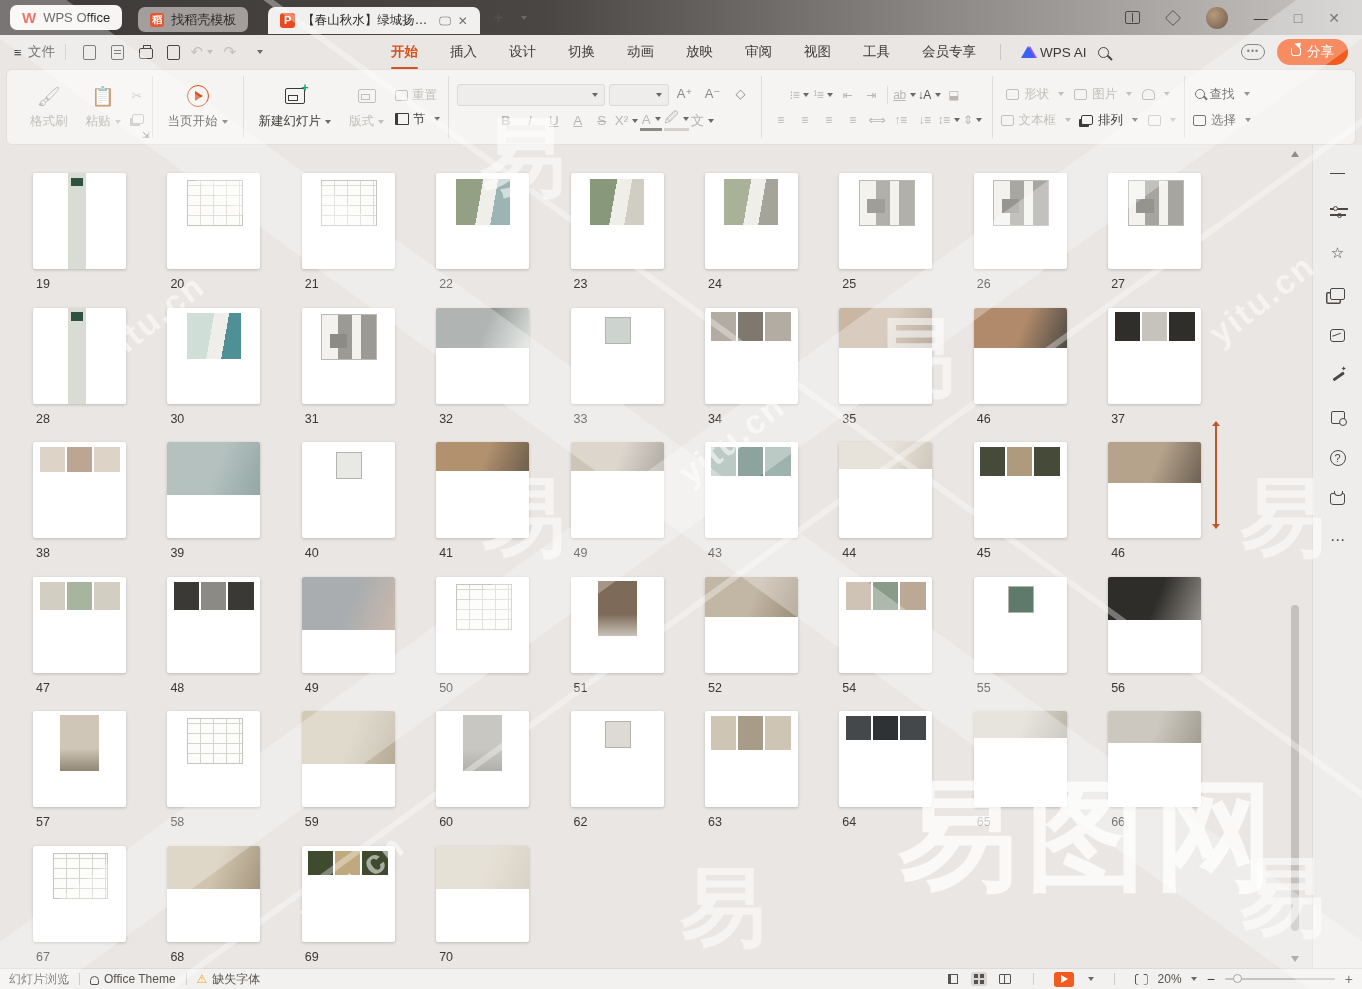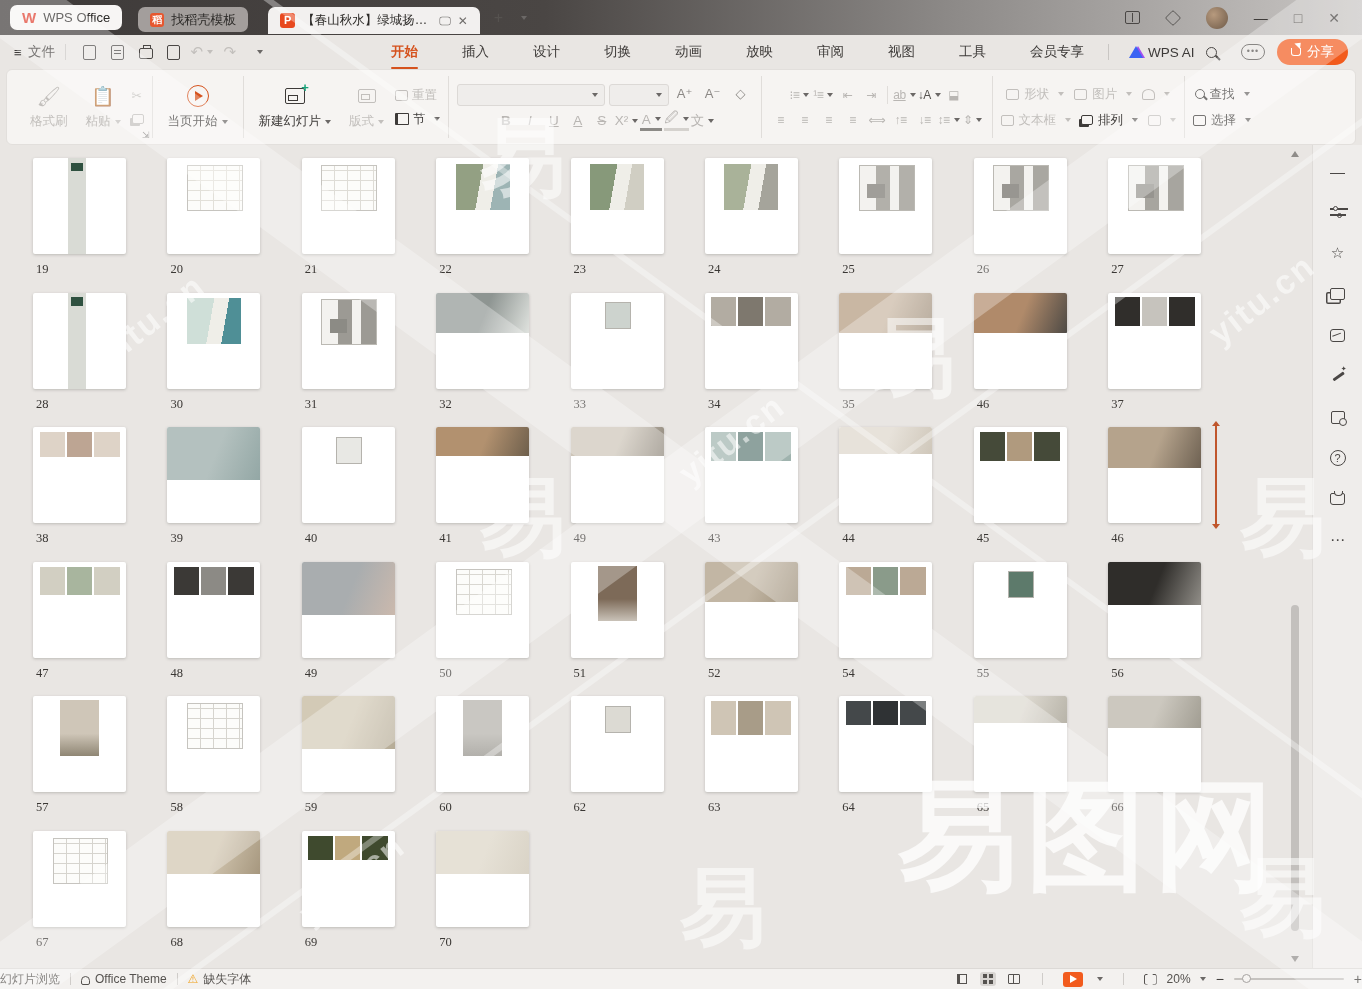--- a/index.html
+++ b/index.html
@@ -30,21 +30,21 @@
   
   .menubar { position:absolute; top:35px; left:0; width:100%; height:34px; background:#e9e6e3; display:flex; align-items:center; padding:0 14px; }
   .mb-file { display:flex; align-items:center; gap:6px; font-size:13.5px; }
   .mb-sep { width:1px; height:16px; background:#c9c6c3; margin:0 10px; }
   .mb-ic { width:22px; height:22px; display:flex; align-items:center; justify-content:center; color:#4a4745; font-size:15px; margin:0 3px; }
   .mb-ic.dis { color:#c2bfbc; }
   .docic { width:13px; height:15px; border:1.4px solid currentColor; border-radius:2px; position:relative; }
   .docic.lines::after { content:""; position:absolute; left:2px; right:2px; top:4px; height:1.2px; background:currentColor; box-shadow:0 3px 0 currentColor; }
   .printic { width:14px; height:11px; border:1.4px solid currentColor; border-radius:2px; position:relative; margin-top:3px; }
   .printic::before { content:""; position:absolute; left:3px; top:-4px; width:6px; height:3px; border:1.4px solid currentColor; border-bottom:none; }
-  .ribbon-tabs { display:flex; align-items:flex-end; gap:16px; margin-left:105px; }
+  .ribbon-tabs { display:flex; align-items:flex-end; gap:4px; margin-left:105px; }
   .rtab { padding:6px 14px; font-size:13.5px; color:#3d3a38; position:relative; cursor:default; }
   .rtab.active { color:#d5521d; font-weight:bold; }
   .rtab.active::after { content:""; position:absolute; left:14px; right:14px; bottom:-2px; height:2px; background:#d5521d; border-radius:1px; }
   .wpsai { display:flex; align-items:center; gap:5px; margin-left:10px; font-size:13.5px; }
   .ai-logo { width:0; height:0; border-left:7px solid transparent; border-right:7px solid transparent; border-bottom:12px solid #3b63f3; filter:drop-shadow(2px 0 0 #a14df0); }
   .magic { width:11px; height:11px; border:1.6px solid #4a4745; border-radius:50%; position:relative; display:inline-block; }
   .magic::after { content:""; position:absolute; width:6px; height:1.6px; background:#4a4745; transform:rotate(45deg); right:-5px; bottom:-2px; }
   .mb-right { margin-left:auto; display:flex; align-items:center; gap:12px; }
   .cloudic { width:24px; height:16px; border:1.4px solid #55524f; border-radius:8px; text-align:center; line-height:12px; color:#55524f; font-size:9px; letter-spacing:1px; }
   .share-btn { background:#f25b1d; color:#fff; border-radius:14px; height:26px; display:flex; align-items:center; gap:6px; padding:0 14px; font-size:13.5px; }
@@ -81,21 +81,21 @@
   .vline { width:1px; height:18px; background:#e0ddda; margin:0 3px; }
   .g67 { display:flex; flex-direction:column; gap:6px; justify-content:center; }
   .rowbtn { display:flex; align-items:center; gap:5px; font-size:12.5px; height:20px; }
   .sq-ic { width:13px; height:11px; border:1.4px solid currentColor; border-radius:2px; }
   .arr-ic { width:12px; height:10px; border:1.4px solid #3d3a38; border-radius:2px; position:relative; background:#f6f4f2; box-shadow:-3px 3px 0 -1px #3d3a38; }
   .find-ic { width:10px; height:10px; border:1.6px solid #3d3a38; border-radius:50%; position:relative; display:inline-block; }
   .find-ic::after { content:""; position:absolute; width:5px; height:1.6px; background:#3d3a38; transform:rotate(45deg); right:-4px; bottom:-1px; }
 
   
   .content { position:absolute; top:145px; left:0; right:50px; bottom:21px; background:#e9e6e3; overflow:hidden; }
-  .grid { position:absolute; left:33px; top:13px; display:grid; grid-template-columns:repeat(9,134.4px); grid-auto-rows:134.6px;font-family:Liberation Serif, serif; }
+  .grid { position:absolute; left:33px; top:28px; display:grid; grid-template-columns:repeat(9,134.4px); grid-auto-rows:134.6px; }
   .slide-cell { width:94px; }
   .slide-thumb { position:relative; width:93px; height:96px; background:#fff; border-radius:2px; box-shadow:0 1px 3px rgba(60,55,50,.25); overflow:hidden; }
   .slide-num { margin-top:8px; margin-left:3px; font-size:12.5px; color:#3a3734; }
   .art-band::before { content:""; position:absolute; left:38%; top:0; width:19%; height:100%; background:#d9dbd5; }
   .art-band::after { content:""; position:absolute; left:41%; top:5%; width:13%; height:9%; background:#2f5140; }
   .art-photo::before { content:""; position:absolute; left:0; top:0; right:0; height:calc(var(--h)*100%); background:linear-gradient(112deg,var(--c1) 0 52%,var(--c2)); }
   .art-tall::before { content:""; position:absolute; left:29%; top:4%; width:42%; height:58%; background:linear-gradient(180deg,var(--c1) 0 60%,var(--c2)); }
   .art-collage::before { content:""; position:absolute; left:7%; top:5%; right:7%; height:calc(var(--h)*100%); background:linear-gradient(90deg,var(--c1) 0 31%,#fff 31% 34%,var(--c2) 34% 65%,#fff 65% 68%,var(--c1) 68% 100%); }
   .art-plan::before { content:""; position:absolute; left:21%; top:7%; width:58%; height:46%; border:1px solid #c6c4bf; background-color:#fcfcfa; background-image:repeating-linear-gradient(0deg,transparent 0 9px,var(--c1) 9px 10px),repeating-linear-gradient(90deg,transparent 0 12px,var(--c1) 12px 13px); }
   .art-blocks::before { content:""; position:absolute; left:21%; top:7%; width:58%; height:46%; border:1px solid #bbb9b3; background:linear-gradient(90deg,#f3f2ef 0 30%,var(--c1) 30% 56%,#f3f2ef 56% 72%,var(--c1) 72% 100%); }
@@ -127,21 +127,21 @@
   .qcirc { width:16px; height:16px; border:1.5px solid #4a4745; border-radius:50%; font-size:11px; display:flex; align-items:center; justify-content:center; }
   .shirt { width:15px; height:12px; border:1.5px solid #4a4745; border-radius:2px 2px 3px 3px; position:relative; }
   .shirt::before { content:""; position:absolute; left:3px; top:-3px; width:7px; height:4px; border:1.5px solid #4a4745; border-top:none; border-radius:0 0 4px 4px; background:#efedeb; }
   .wand { width:16px; height:16px; position:relative; }
   .wand::before { content:""; position:absolute; left:2px; top:7px; width:13px; height:2.5px; background:#4a4745; transform:rotate(-35deg); border-radius:1px; }
   .wand::after { content:"✦"; position:absolute; right:-1px; top:-3px; font-size:7px; color:#4a4745; }
   .skin { width:15px; height:13px; border:1.5px solid #4a4745; border-radius:3px; position:relative; overflow:hidden; }
   .skin::after { content:""; position:absolute; left:2px; bottom:1px; width:9px; height:5px; border-top:1.5px solid #4a4745; transform:rotate(-20deg); }
 
   
-  .statusbar { position:absolute; left:0; right:0; bottom:0; height:21px; background:#f3f1ef; border-top:1px solid #dcd9d6; display:flex; align-items:center; font-size:12px; color:#55524f; padding:0 0; }
+  .statusbar { position:absolute; left:0; right:0; bottom:0; height:21px; background:#f3f1ef; border-top:1px solid #dcd9d6; display:flex; align-items:center; font-size:12px; color:#55524f; padding:0 9px; }
   .st-sep { width:1px; height:12px; background:#cfccc9; margin:0 10px; }
   .st-item { display:flex; align-items:center; gap:5px; white-space:nowrap; }
   .warn { color:#f0a11c; font-size:12px; }
   .person-ic { width:9px; height:9px; border:1.3px solid #55524f; border-radius:50% 50% 2px 2px; position:relative; top:1px; }
   .st-right { margin-left:auto; display:flex; align-items:center; gap:10px; }
   .view-ic { width:16px; height:14px; display:flex; align-items:center; justify-content:center; border-radius:3px; color:#55524f; }
   .view-ic.active { background:#d8d5d2; }
   .vi-norm { width:10px; height:10px; border:1.3px solid currentColor; border-left:3.2px solid currentColor; }
   .vi-grid { width:10px; height:10px; background:linear-gradient(90deg,currentColor 0 4px,transparent 4px 6px,currentColor 6px 10px) top/10px 4px no-repeat, linear-gradient(90deg,currentColor 0 4px,transparent 4px 6px,currentColor 6px 10px) bottom/10px 4px no-repeat; }
   .vi-read { width:12px; height:10px; border:1.3px solid currentColor; border-radius:1px; position:relative; }

